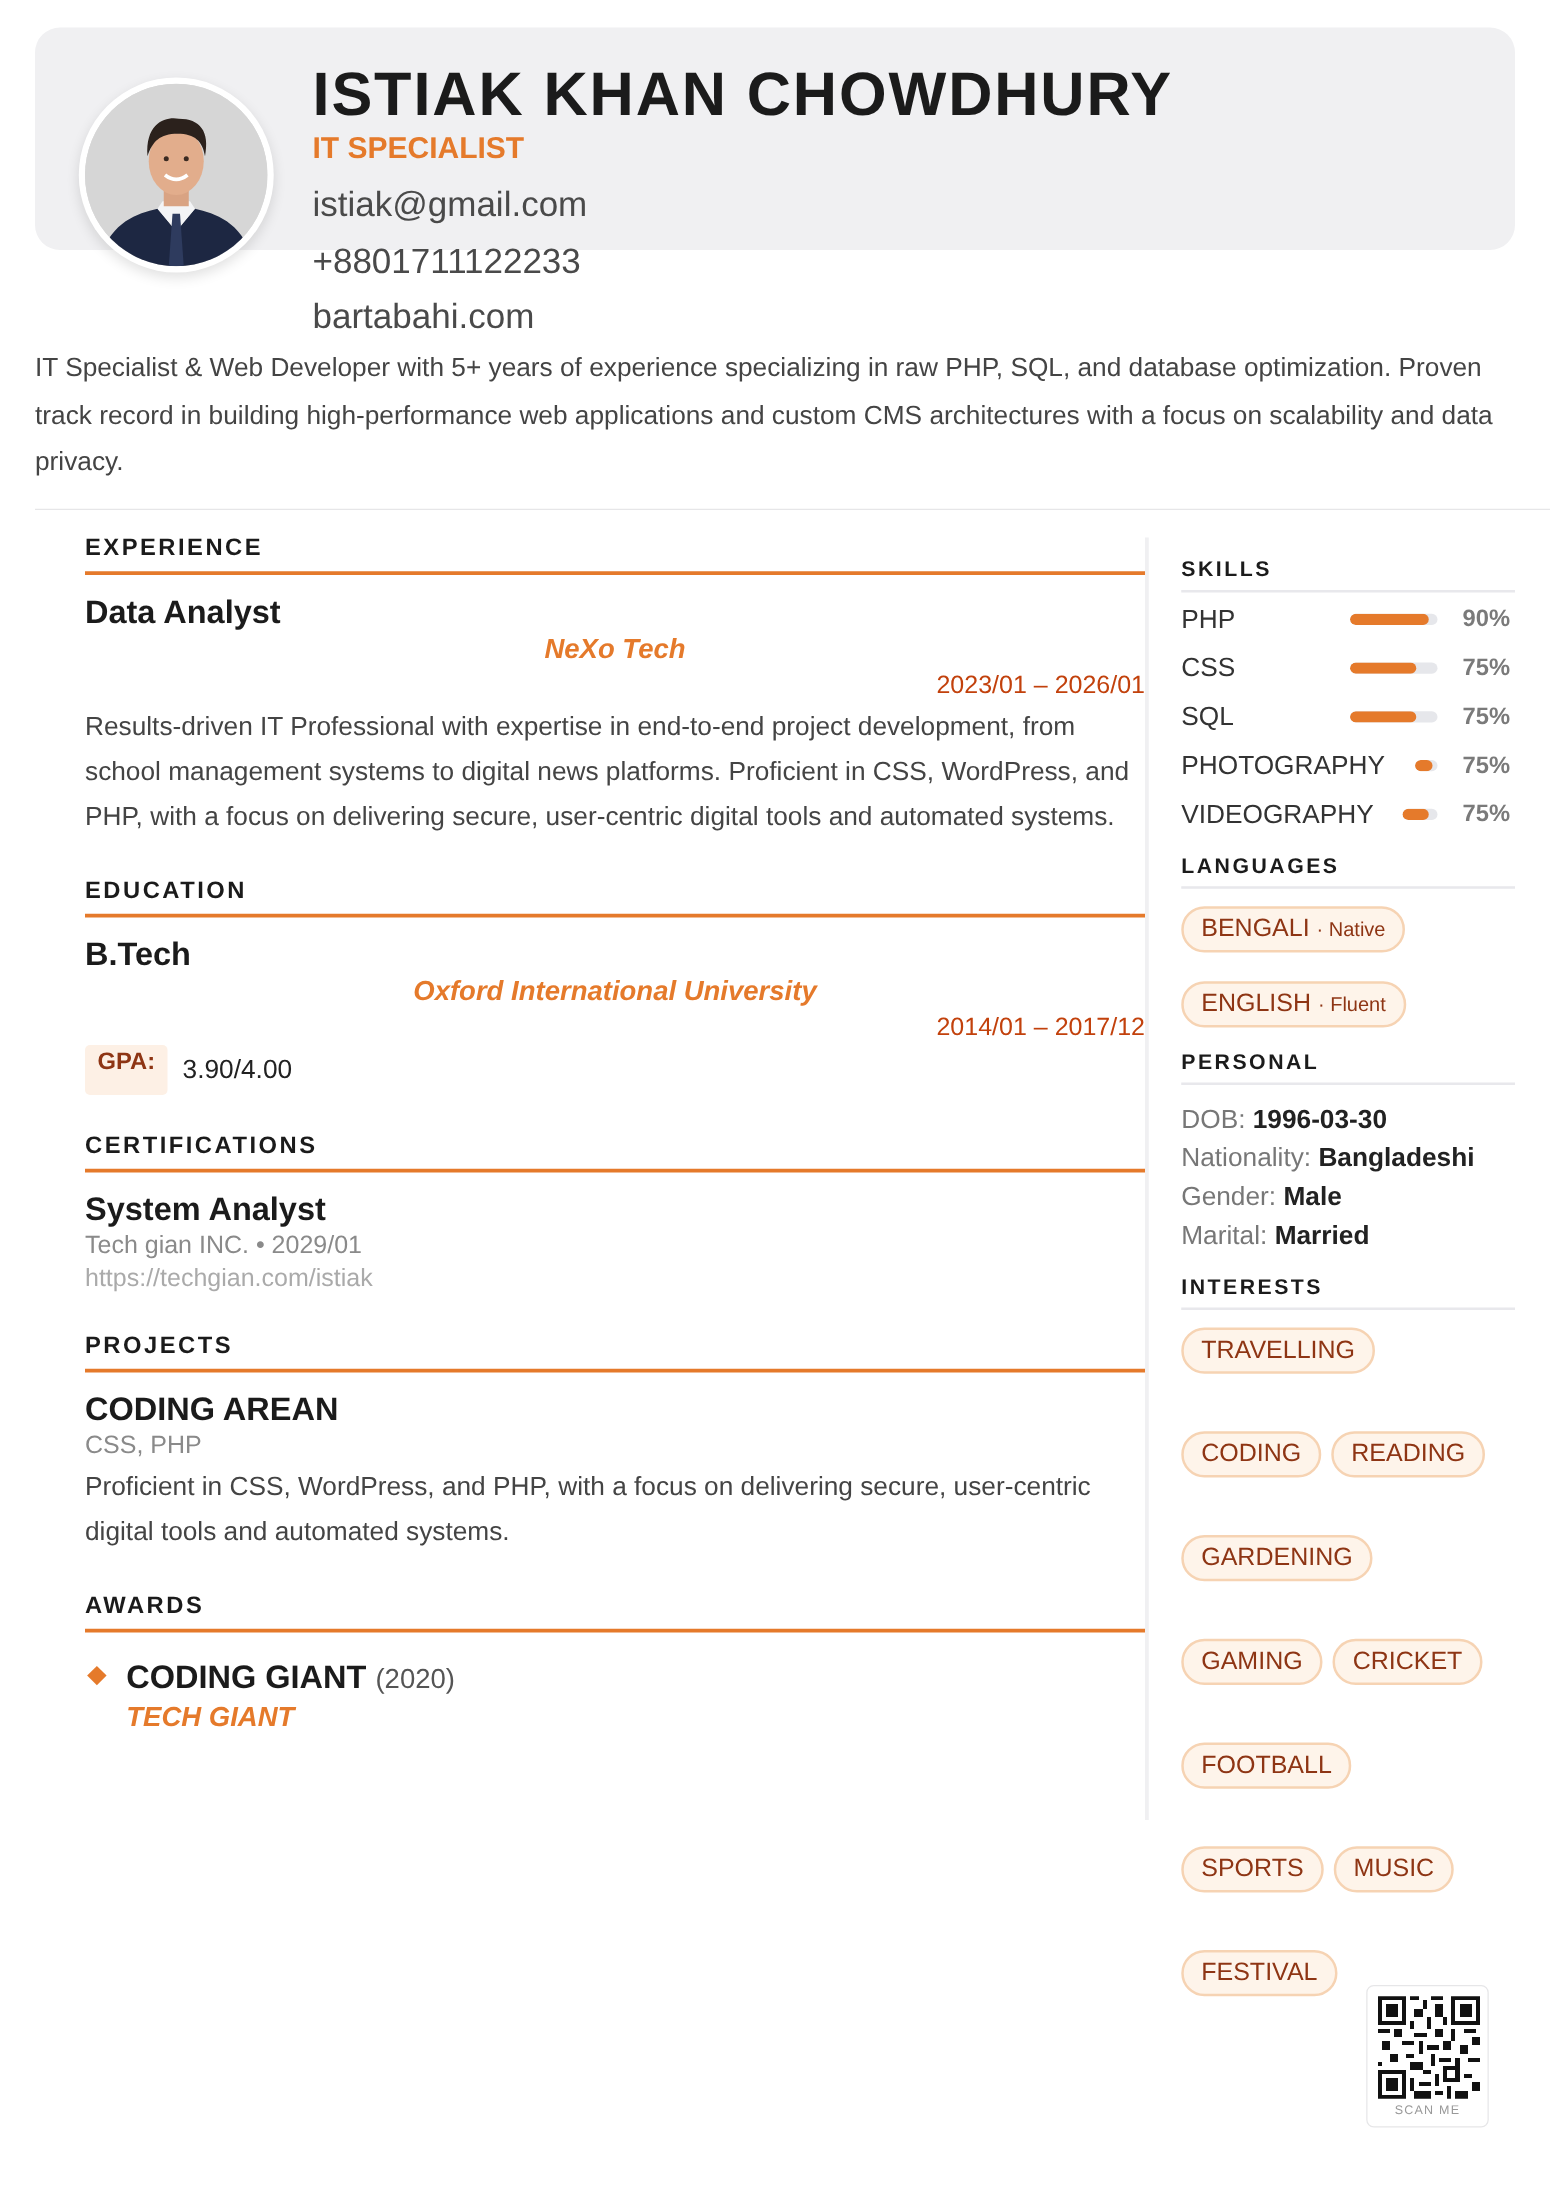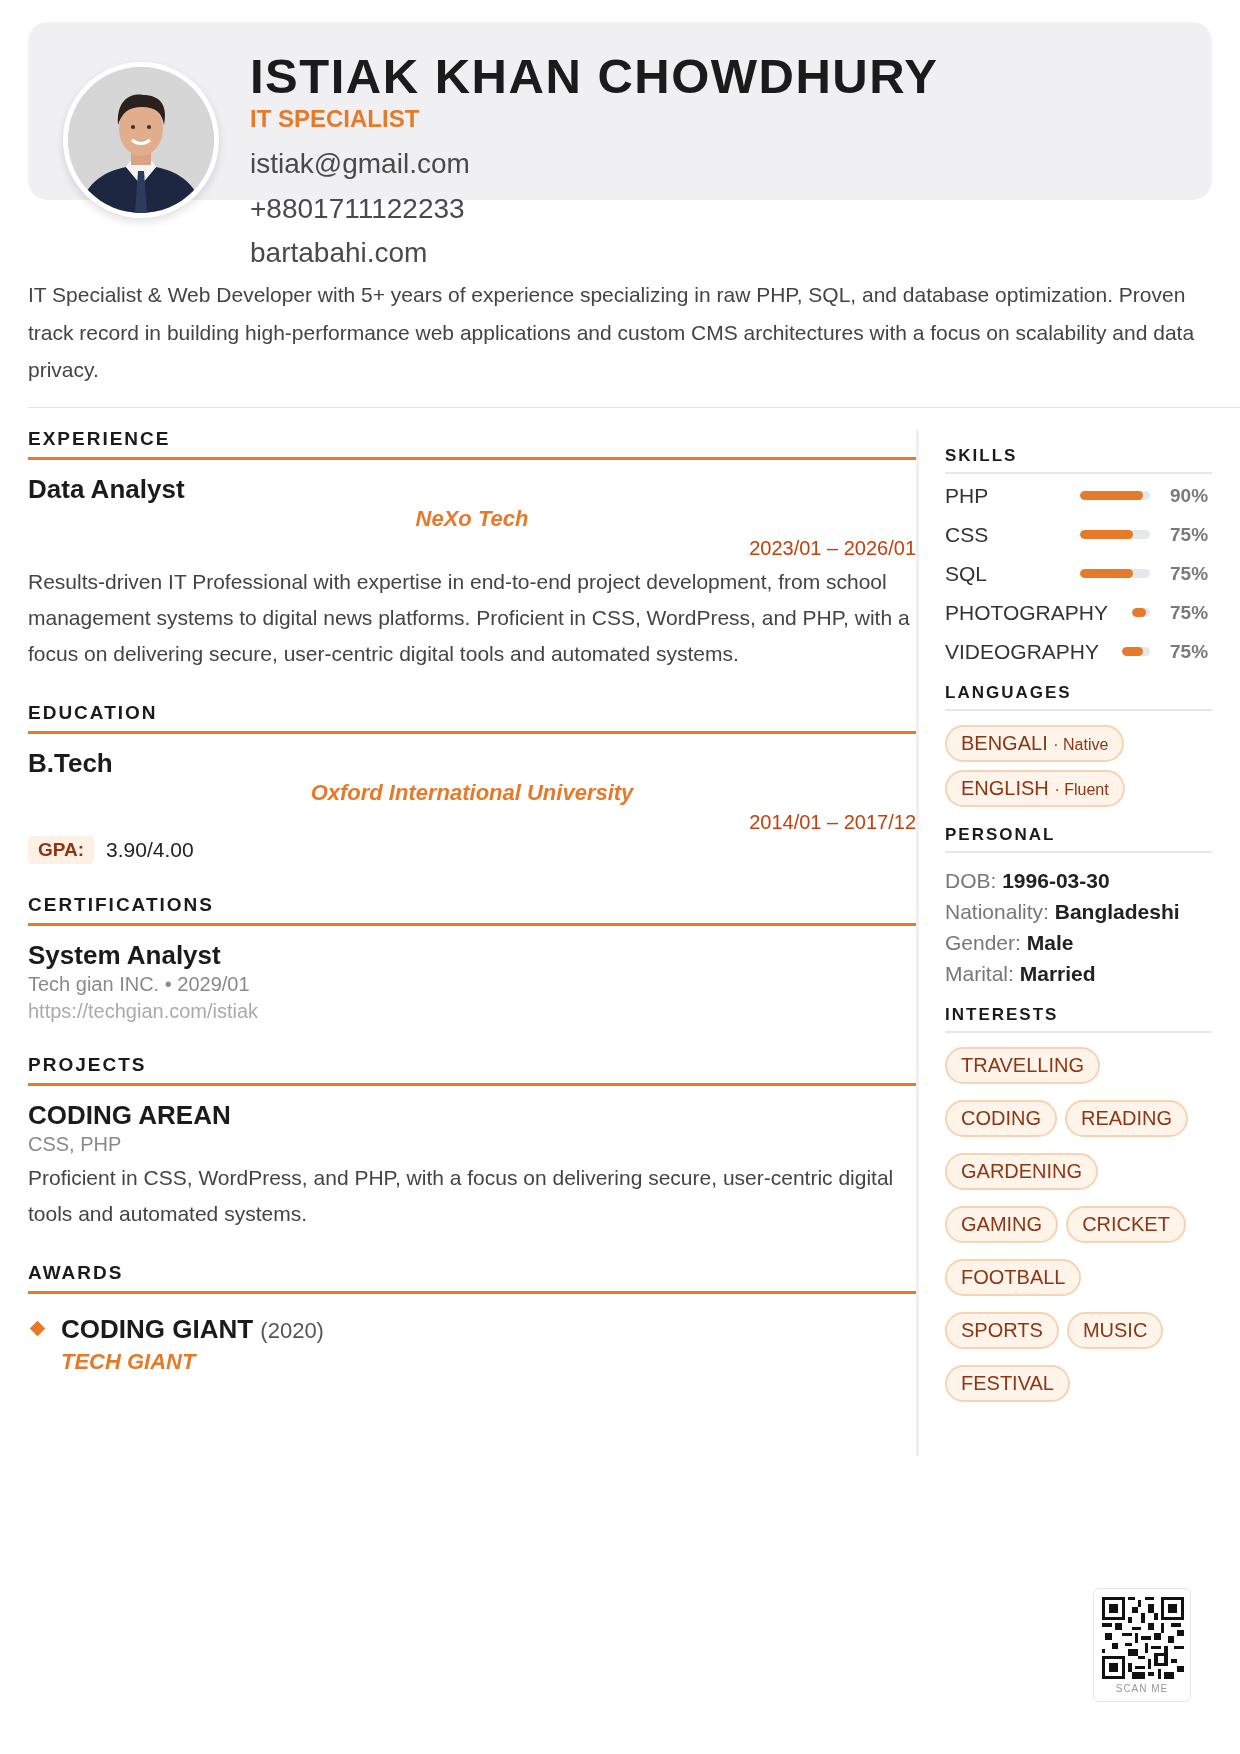--- a/index.html
+++ b/index.html
@@ -35,29 +35,29 @@
   .top-divider { position: absolute; left: 28px; top: 407px; width: 1212px; height: 1px; background: #e6e6e8; }
 
   .main { position: absolute; left: 28px; top: 428px; width: 888px; }
   .col-divider { position: absolute; left: 916px; top: 430px; width: 3px; height: 1026px; background: #f0f0f2; }
   .sidebar { position: absolute; left: 945px; top: 446px; width: 267px; }
 
   .sec-head {
     font-size: 19px; font-weight: 700; letter-spacing: 2px; color: #1b1b1b;
     padding-bottom: 7px; border-bottom: 3px solid #e57a2b; line-height: 22px;
   }
-  .section { margin-bottom: 0; }
+  .section { margin-bottom: 0; margin-left: 40px; }
   .entry-title { font-size: 26px; font-weight: 700; color: #1b1b1b; margin-top: 14px; line-height: 30px; }
   .entry-org { font-size: 22px; font-weight: 700; font-style: italic; color: #e57a2b; line-height: 30px; text-align: center; }
   .entry-date { font-size: 20px; color: #c2410c; line-height: 28px; text-align: right; }
   .entry-desc { font-size: 21px; color: #444; line-height: 36px; margin-top: 2px; }
   .gpa-row { display: flex; align-items: center; margin-top: 0px; line-height: 28px; }
   .gpa-label {
     background: #fdf0e5; color: #8e3514; font-weight: 700; font-size: 19px;
-    padding: 0 10px; border-radius: 4px; height: 28px; line-height: 28px;
+    padding: 0 10px; border-radius: 4px; height: 40px; line-height: 28px;
   }
   .gpa-val { font-size: 21px; color: #222; margin-left: 12px; }
   .cert-meta { font-size: 20px; color: #8a8a8a; line-height: 28px; }
   .cert-link { font-size: 20px; color: #aaaaaa; line-height: 26px; }
   .proj-tech { font-size: 20px; color: #8a8a8a; line-height: 28px; }
 
   .award-row { display: flex; margin-top: 20px; }
   .diamond { width: 11px; height: 11px; background: #e57a2b; transform: rotate(45deg); margin: 9px 18px 0 4px; flex: none; }
   .award-title { font-size: 26px; font-weight: 700; color: #1b1b1b; line-height: 30px; }
   .award-year { font-size: 22px; font-weight: 400; color: #555; }
@@ -67,21 +67,21 @@
     font-size: 17px; font-weight: 700; letter-spacing: 2px; color: #1b1b1b;
     padding-bottom: 6px; border-bottom: 2px solid #e8e8ec; line-height: 20px;
   }
   .skill-row { display: flex; align-items: center; height: 39px; }
   .skill-name { font-size: 21px; color: #333; white-space: nowrap; }
   .skill-bar-wrap { flex: 1; display: flex; justify-content: flex-end; padding-right: 20px; padding-left: 8px; }
   .skill-track { height: 9px; border-radius: 5px; background: #e6e7eb; position: relative; overflow: hidden; }
   .skill-fill { position: absolute; left: 0; top: 0; bottom: 0; background: #e57a2b; border-radius: 5px; }
   .skill-pct { font-size: 19px; font-weight: 700; color: #7a7a7a; width: 42px; text-align: left; }
 
-  .pills { display: flex; flex-wrap: wrap; gap: 8px 8px; margin-top: 14px; }
+  .pills { display: flex; flex-wrap: wrap; gap: 23px 8px; margin-top: 14px; }
   .pill {
     border: 2px solid #f6d3b3; background: #fef4ea; color: #8e3514;
     border-radius: 20px; height: 37px; line-height: 33px; padding: 0 14px;
     font-size: 20px; white-space: nowrap;
   }
   .pill .level { font-size: 16px; color: #8e3514; }
   .pill-full { flex-basis: 100%; height: 0; }
 
   .personal { margin-top: 12px; }
   .p-row { font-size: 21px; line-height: 31px; color: #777; }

